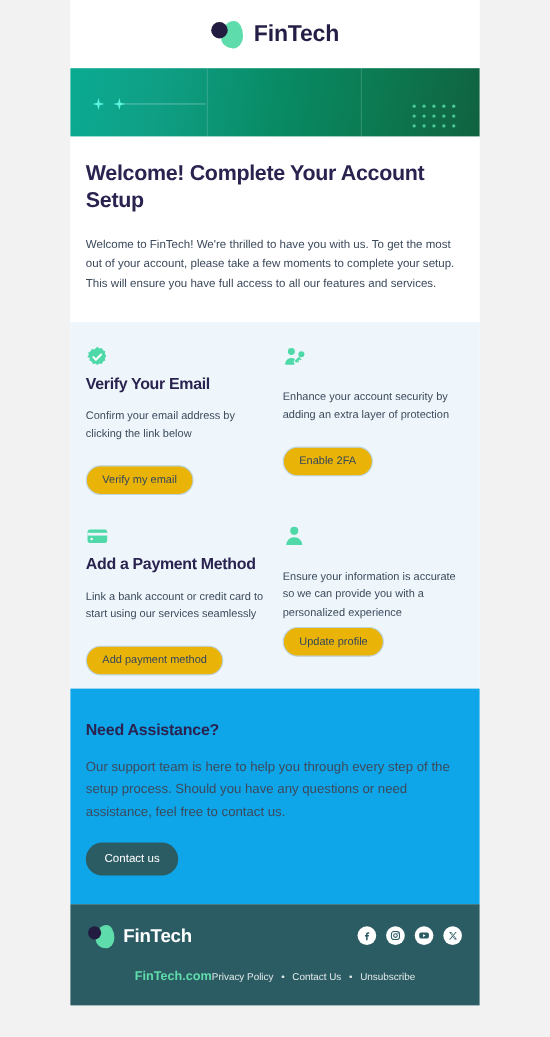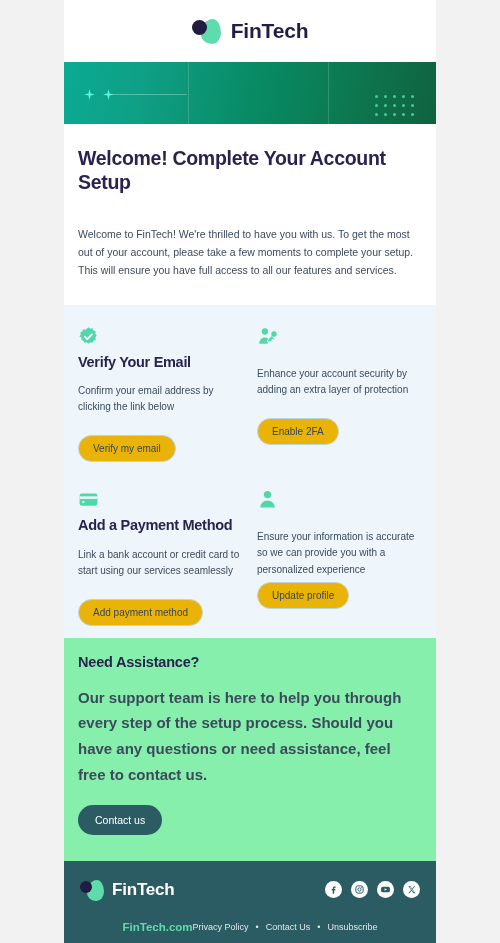--- a/index.html
+++ b/index.html
@@ -116,21 +116,21 @@
     font-weight: bold;
     letter-spacing: -0.3px;
   }
   .greeting {
     margin-top: 20px;
     font-size: 10.5px;
     color: #3c4a5c;
     line-height: 1.5;
   }
   .intro-body {
-    margin-top: 30px;
+    margin-top: 18px;
     font-size: 10.5px;
     color: #3c4a5c;
     line-height: 1.72;
   }
 
   
   .features {
     background: #eef6fb;
     padding: 18px 14px 12px 14px;
   }
@@ -174,35 +174,34 @@
     background: #eab308;
     color: #33475b;
     font-size: 10px;
     font-family: "Liberation Sans", sans-serif;
     cursor: pointer;
     white-space: nowrap;
   }
 
   
   .assist {
-    background: #86efac;
-    padding: 16px 14px 26px 14px;
+    background: #0ea5e9;
+    padding: 30px 14px 26px 14px;
   }
   .assist h2 {
     font-size: 14.5px;
     font-weight: bold;
     color: #2a2350;
     letter-spacing: -0.2px;
   }
   .assist p {
     margin-top: 15px;
-    font-size: 15px;
+    font-size: 12px;
     color: #3c4a5c;
     line-height: 1.72;
-    font-weight: bold;
   }
   .btn-solid {
     display: inline-block;
     margin-top: 17px;
     padding: 9px 17px;
     background: #2c5c63;
     color: #ffffff;
     font-size: 10.5px;
     border: none;
     border-radius: 20px;

